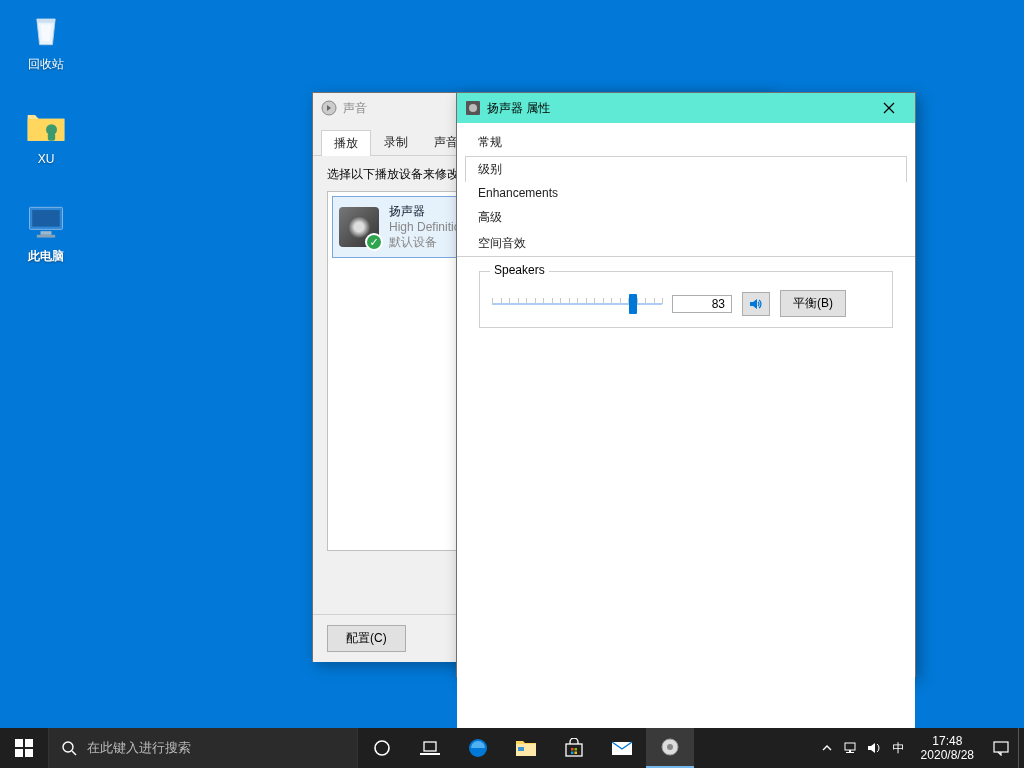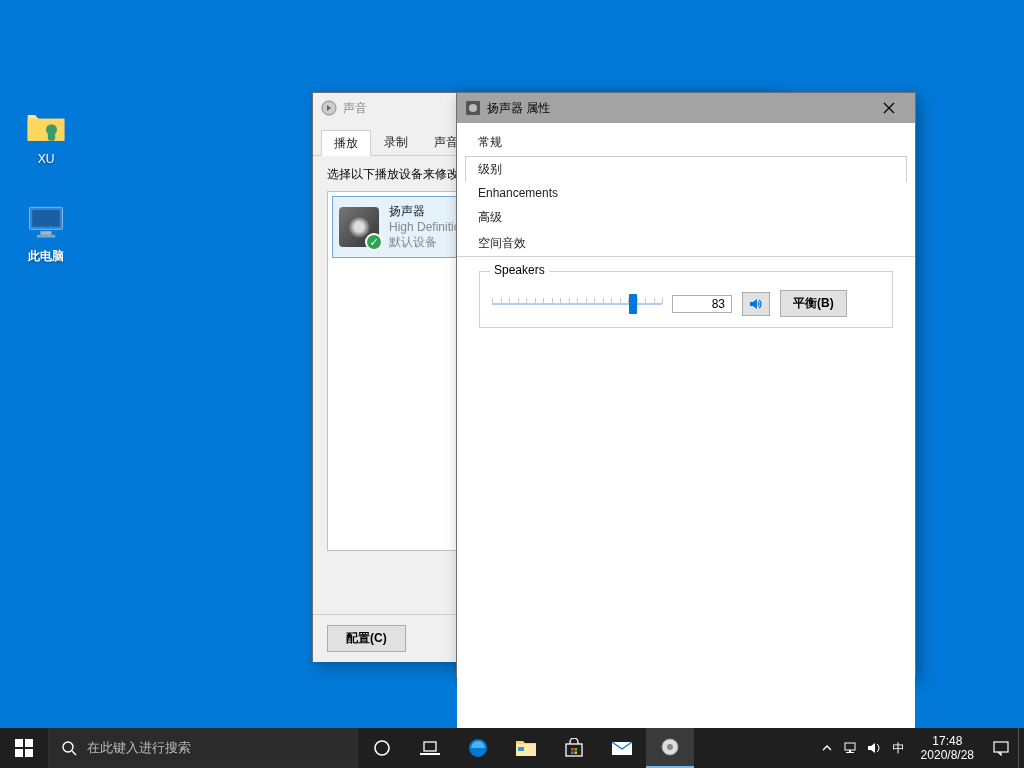--- a/index.html
+++ b/index.html
@@ -5,42 +5,42 @@
 * { margin: 0; padding: 0; box-sizing: border-box; font-family: "Microsoft YaHei", "Segoe UI", Tahoma, sans-serif; font-size: 12px; }
 html, body { width: 1024px; height: 768px; overflow: hidden; }
 .desktop { width: 1024px; height: 768px; background: #0279d8; position: relative; }
 .desktop-icon { position: absolute; width: 76px; text-align: center; color: #fff; cursor: pointer; }
 .desktop-icon .icon-img { width: 44px; height: 44px; margin: 0 auto 4px auto; display: flex; align-items: center; justify-content: center; }
 .desktop-icon .label { font-size: 12px; text-shadow: 0 1px 2px rgba(0,0,0,0.4); }
 .recycle svg, .folder svg, .pc svg { width: 44px; height: 44px; }
 .window { position: absolute; background: #fff; border: 1px solid #707070; box-shadow: 4px 4px 14px rgba(0,0,0,0.3); }
 .sound-window { left: 312px; top: 92px; width: 460px; height: 570px; background: #f0f0f0; }
 .prop-window { left: 456px; top: 92px; width: 460px; height: 585px; background: #fff; }
-.titlebar { height: 30px; display: flex; align-items: center; padding: 0 6px 0 8px; background: #a3a3a3; }
+.titlebar { height: 30px; display: flex; align-items: center; padding: 0 6px 0 8px; background: #5eead4; }
 .sound-window .titlebar { background: #f0f0f0; color: #888; }
 .titlebar .title-icon { width: 16px; height: 16px; margin-right: 6px; display: flex; align-items: center; justify-content: center; }
 .titlebar .title-text { flex: 1; font-size: 12px; }
 .prop-window .titlebar .title-text { color: #000; }
 .close-btn { width: 40px; height: 26px; display: flex; align-items: center; justify-content: center; cursor: pointer; }
 .tabs { display: flex; border-bottom: 1px solid #d0d0d0; padding: 6px 8px 0 8px; background: #fff; }
 .sound-window .tabs { background: #f0f0f0; }
 .tab { padding: 4px 12px; border: 1px solid transparent; border-bottom: none; cursor: pointer; font-size: 12px; color: #222; }
 .tab.active { background: #fff; border-color: #d0d0d0; position: relative; top: 1px; }
 .sound-window .content { padding: 10px 14px; background: #f0f0f0; height: calc(100% - 30px - 34px - 46px); }
 .sound-window .instr { font-size: 12px; color: #000; margin-bottom: 8px; }
 .device-list { background: #fff; border: 1px solid #c0c0c0; height: 360px; padding: 4px; overflow: hidden; }
 .device-item { display: flex; align-items: center; padding: 6px; border: 1px solid #7aa7e0; background: #e5f1fb; }
 .device-item .dev-icon { width: 40px; height: 40px; position: relative; margin-right: 10px; }
 .dev-icon .spk { width: 40px; height: 40px; background: linear-gradient(135deg,#777,#333); border-radius: 4px; display:flex; align-items:center; justify-content:center; }
 .dev-icon .spk::after { content:""; width:22px; height:22px; border-radius:50%; background: radial-gradient(circle,#ddd 30%,#555 70%); }
 .dev-icon .check { position:absolute; right:-4px; bottom:-4px; width:18px; height:18px; border-radius:50%; background:#2ea44f; border:2px solid #fff; display:flex; align-items:center; justify-content:center; color:#fff; font-size:11px; }
 .device-item .dev-text .name { font-size: 12px; color:#0f172a; }
 .device-item .dev-text .sub { font-size: 12px; color:#888; }
 .sound-window .bottom-bar { padding: 10px 14px; background: #f0f0f0; border-top: 1px solid #d0d0d0; display:flex; }
-.win-button { padding: 4px 18px; border: 1px solid #adadad; background: #e1e1e1; font-size: 12px; cursor: pointer; font-weight: bold; }
+.win-button { padding: 4px 18px; border: 1px solid #adadad; background: #e1e1e1; font-size: 12px; cursor: pointer; }
 .win-button.primary { border-color: #0078d7; box-shadow: inset 0 0 0 1px #0078d7; }
 .win-button.disabled { color: #a0a0a0; cursor: default; }
 .prop-window .tabs { padding-top: 6px; flex-direction: column; }
 .prop-window .content { padding: 14px 22px; height: calc(100% - 30px - 34px - 48px); background: #fff; }
 .groupbox { border: 1px solid #d0d0d0; padding: 18px 12px 10px 12px; position: relative; }
 .groupbox .legend { position: absolute; top: -9px; left: 10px; background: #fff; padding: 0 4px; font-size:12px; }
 .slider-row { display: flex; align-items: center; gap: 10px; }
 .slider-wrap { position: relative; width: 170px; height: 20px; }
 .slider-track { position:absolute; top:9px; left:0; right:0; height:2px; background:#aecdf5; }
 .slider-ticks { position:absolute; top:4px; left:0; right:0; height:12px; }
@@ -61,20 +61,30 @@
 .clock { padding: 0 10px; text-align:center; font-size:11px; line-height:14px; cursor:pointer; }
 .show-desktop { width:6px; height:40px; border-left:1px solid #555; cursor:pointer; }
 .ime { padding:0 6px; font-size:13px; }
 .task-active { border-bottom: 2px solid #76b9ed; background: rgba(255,255,255,0.12); }
 </style>
 </head>
 <body>
 
 <div class="desktop">
 
+  <div class="desktop-icon recycle" style="left:8px; top:8px;">
+    <div class="icon-img">
+      <svg viewBox="0 0 48 48">
+          <path fill="#e9f3fb" stroke="#b9d1e6" stroke-width="1" d="M14 12 h20 l-3 28 h-14 z"></path>
+          <path fill="#cbe1f3" d="M14 12 h20 l-1 4 h-18 z"></path>
+          <path fill="#fff" opacity="0.6" d="M18 18 l12 0 -2 18 -8 0 z"></path>
+        </svg>
+    </div>
+    <div class="label">回收站</div>
+  </div>
 
   <div class="desktop-icon" style="left:8px; top:104px;">
     <div class="icon-img">
       <svg viewBox="0 0 48 48">
           <path fill="#ffe497" d="M4 12 l8 0 4 4 28 0 0 24 -40 0 z"></path>
           <path fill="#ffd75e" d="M4 16 h40 v24 h-40 z"></path>
           <circle cx="30" cy="28" r="6" fill="#3b9b6f"></circle>
           <rect x="26" y="32" width="8" height="8" rx="2" fill="#3b9b6f"></rect>
         </svg>
     </div>

